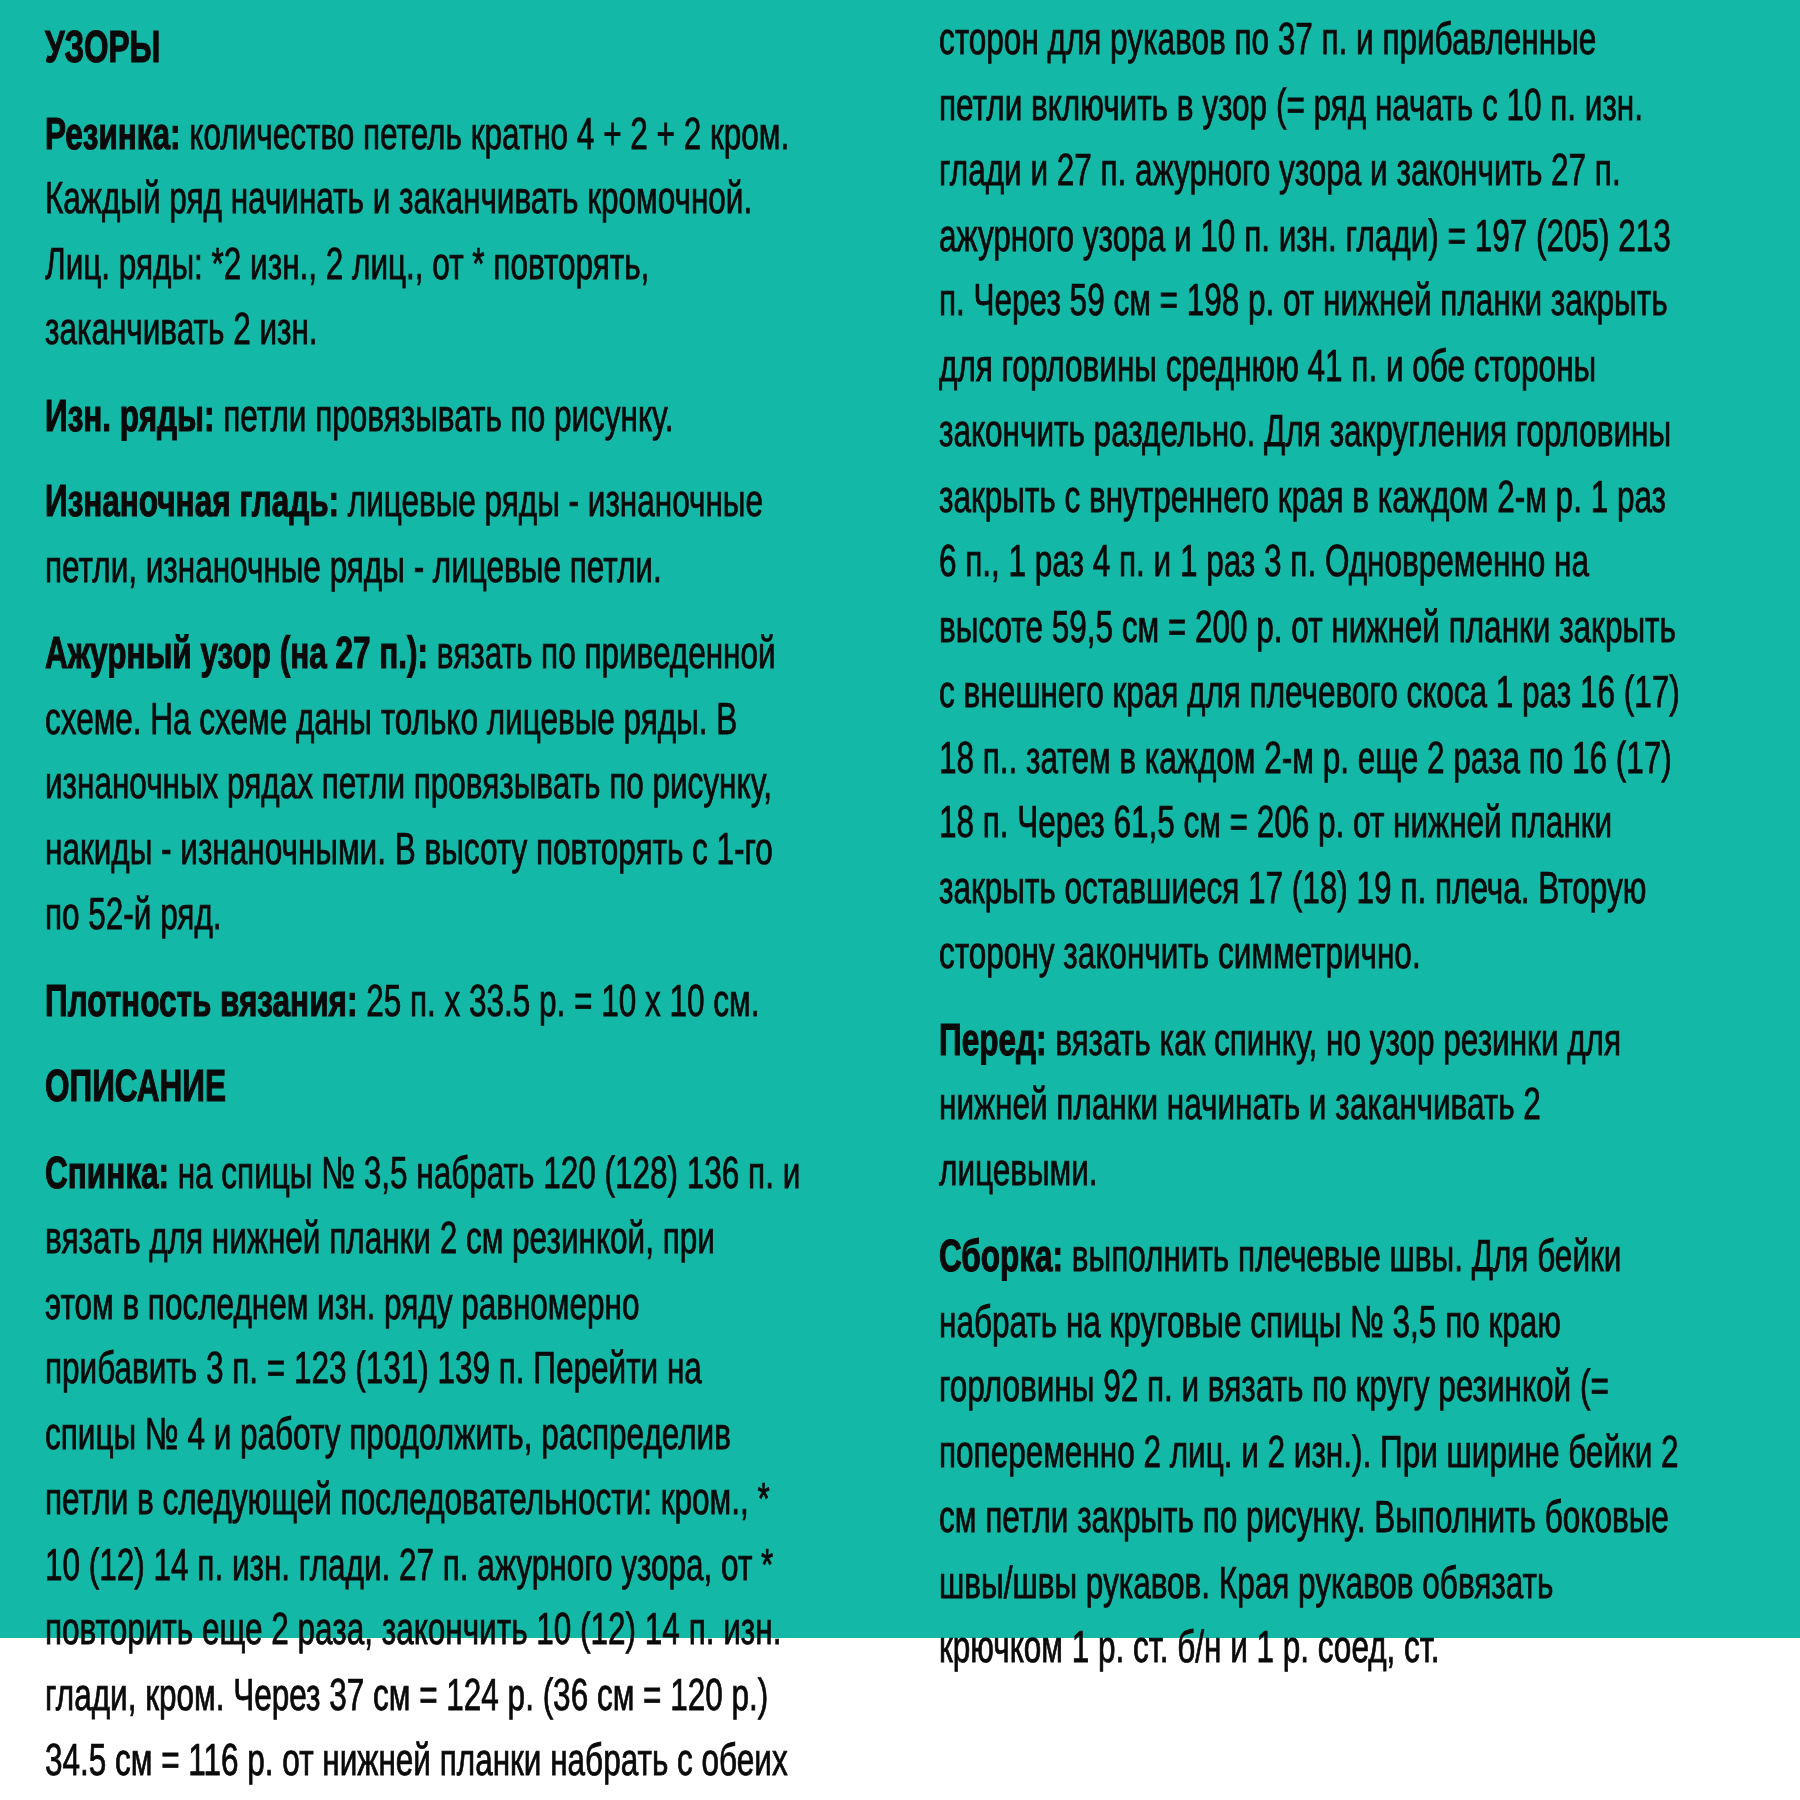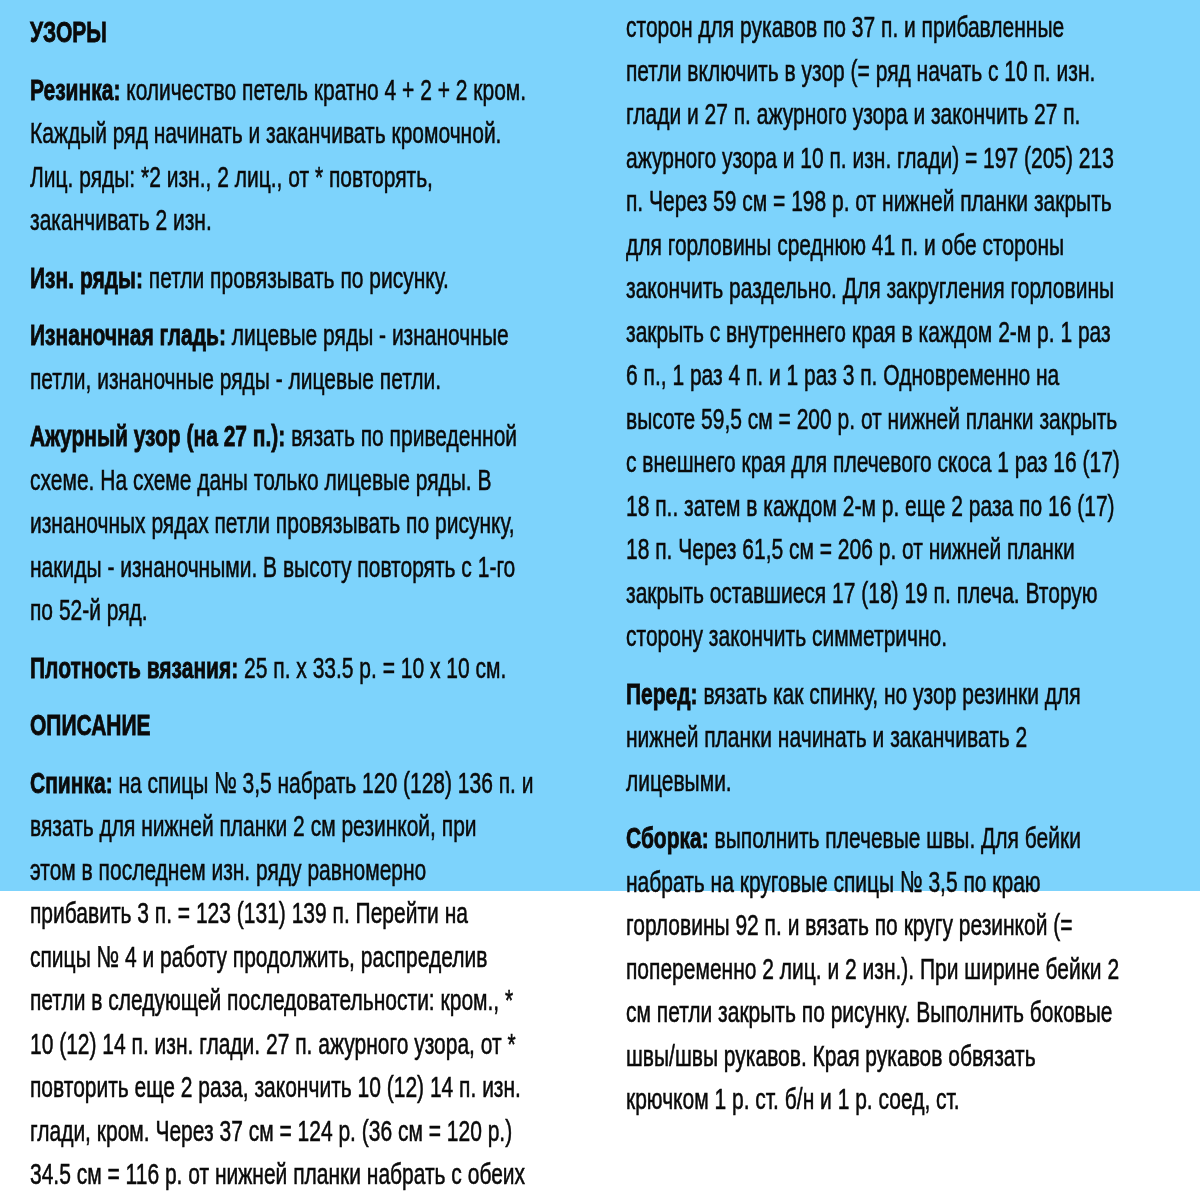--- a/index.html
+++ b/index.html
@@ -6,22 +6,22 @@
     margin: 0;
     padding: 0;
     width: 1200px;
     height: 1200px;
     background: #ffffff;
     overflow: hidden;
   }
   .page {
     position: relative;
     width: 1200px;
-    height: 891px;
-    background: #7dd3fc;
+    height: 1092px;
+    background: #14b8a6;
     color: #0a0a0a;
     font-family: "Liberation Sans", "DejaVu Sans", sans-serif;
   }
   .col {
     position: absolute;
     transform: scaleX(0.70);
     transform-origin: 0 0;
     width: 780px;
   }
   .col-left  { top: 10px; left: 30px; }

